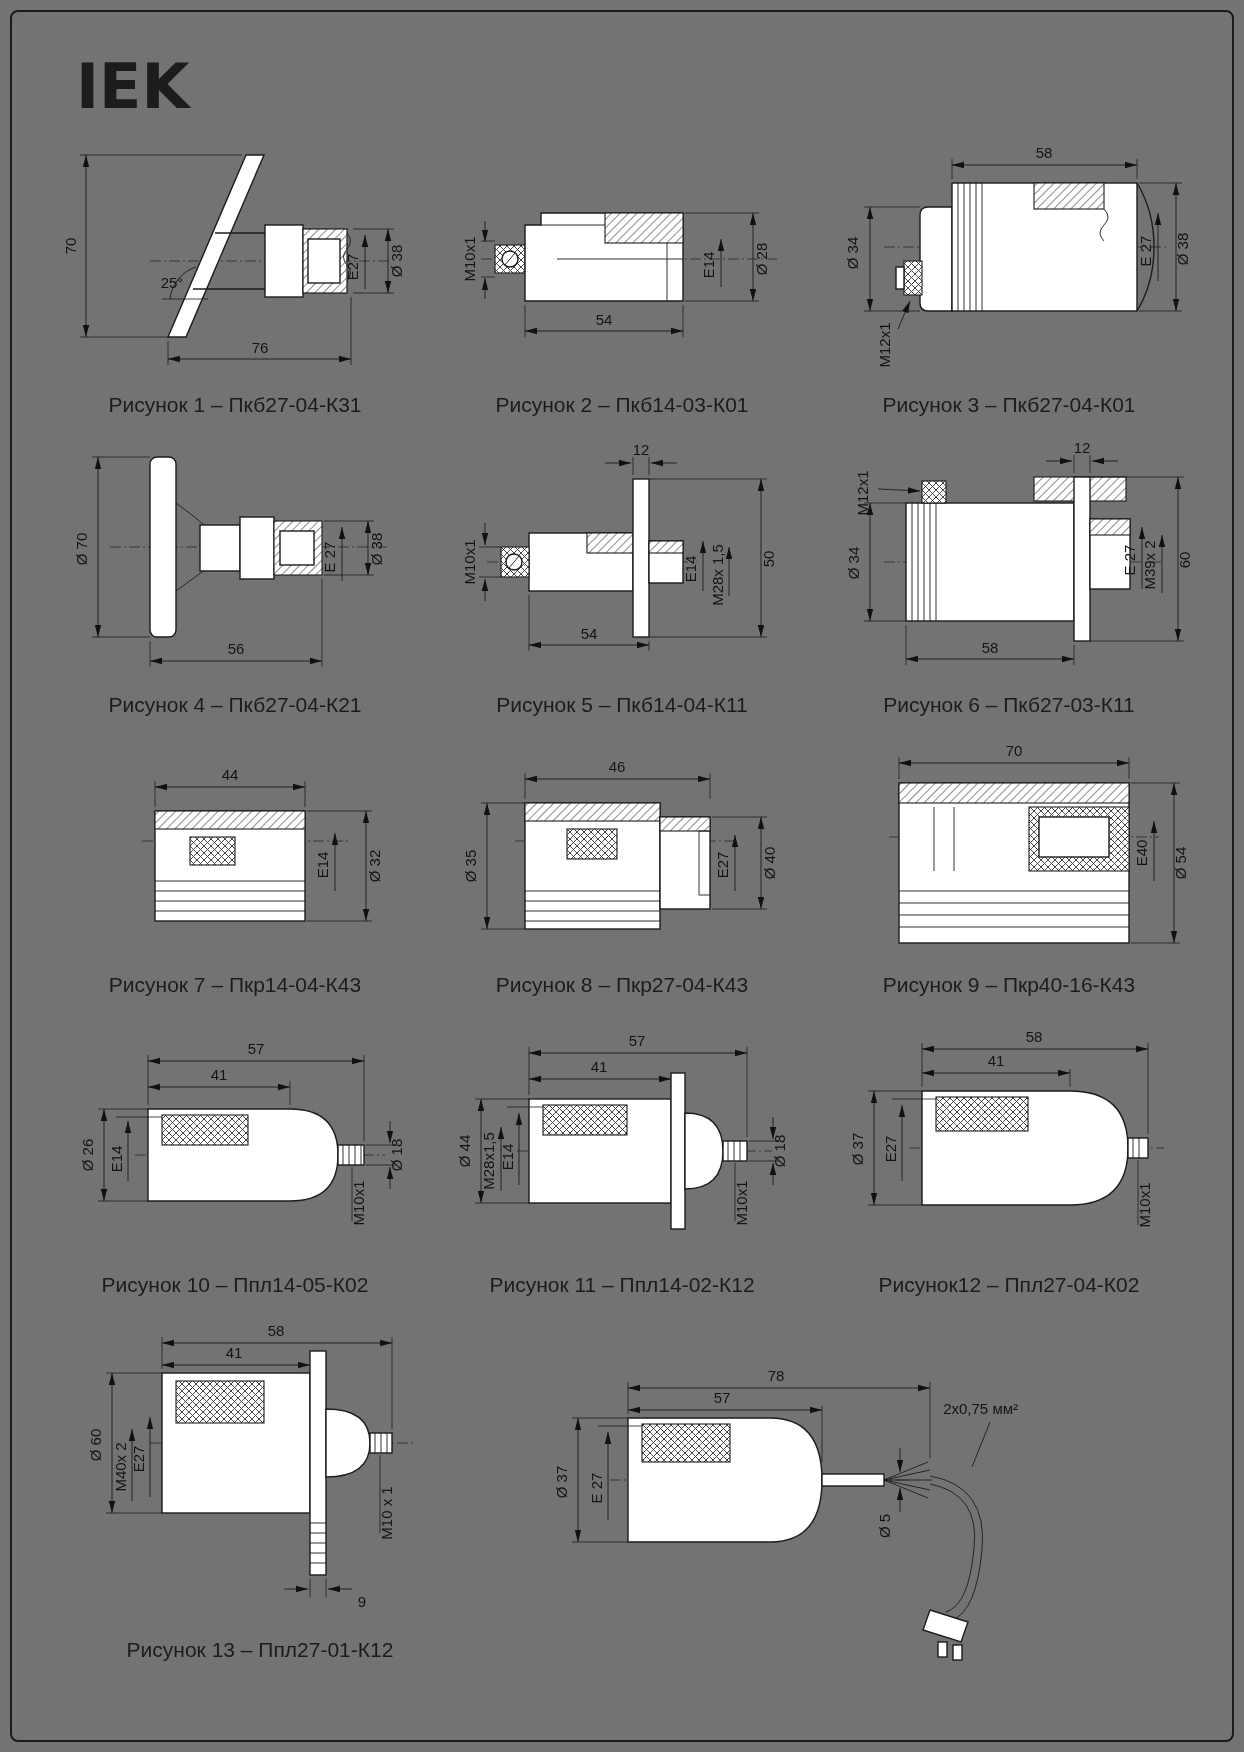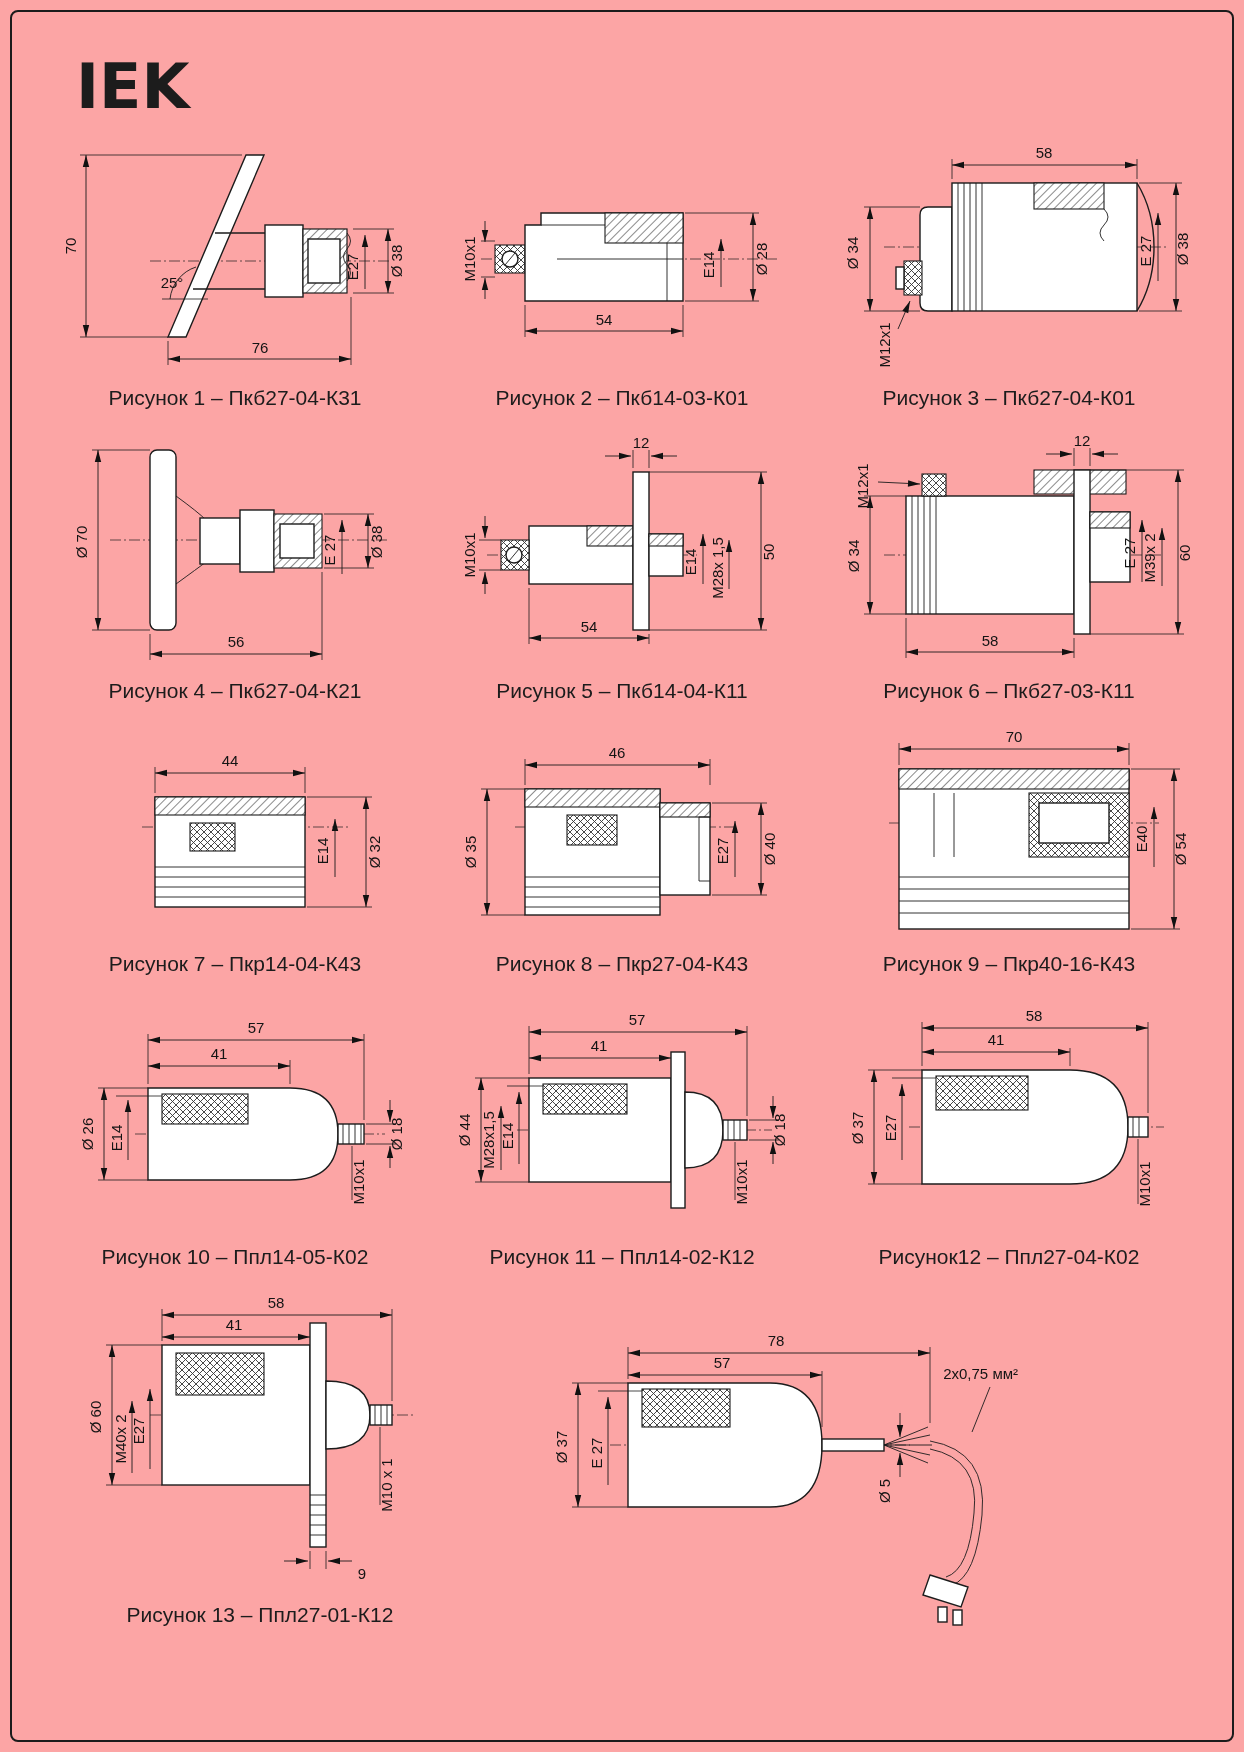--- a/index.html
+++ b/index.html
@@ -1,23 +1,23 @@
 <!DOCTYPE html>
 <html><head>
 <meta charset="utf-8">
 <style>
   html,body{margin:0;padding:0;background:#e8e8e8;}
-  .page{position:relative;width:1244px;height:1752px;background:#fca5a5;font-family:"Liberation Sans",sans-serif;color:#1c1c1c;overflow:hidden;}
+  .page{position:relative;width:1244px;height:1752px;background:#737373;font-family:"Liberation Sans",sans-serif;color:#1c1c1c;overflow:hidden;}
   .frame{position:absolute;inset:10px;border:2.5px solid #1b1b1b;border-radius:8px;pointer-events:none;}
   .content{position:absolute;inset:10px;padding:30px 40px 0 40px;}
   .logo{font-weight:bold;font-size:62px;letter-spacing:0px;margin:10px 0 18px 26px;font-family:"DejaVu Sans",sans-serif;}
   .row{display:flex;justify-content:space-between;align-items:flex-end;margin-bottom:24px;}
   .row.last{justify-content:flex-start;gap:60px;margin-left:20px;}
   figure.fig{margin:0;display:flex;flex-direction:column;align-items:center;}
-  .cap{font-size:21px;margin-top:10px;white-space:nowrap;}
+  .cap{font-size:21px;margin-top:17px;white-space:nowrap;}
   svg{display:block;}
   .o{fill:#fff;stroke:#1c1c1c;stroke-width:1.4;}
   .ln{fill:none;stroke:#1c1c1c;stroke-width:1.4;}
   .thin{fill:none;stroke:#1c1c1c;stroke-width:0.9;}
   .ext{fill:none;stroke:#1c1c1c;stroke-width:0.8;}
   .cl{fill:none;stroke:#1c1c1c;stroke-width:0.7;stroke-dasharray:11 3 2 3;}
   .t{font:15px "Liberation Sans",sans-serif;fill:#141414;}
 </style>
 </head>
 <body>

